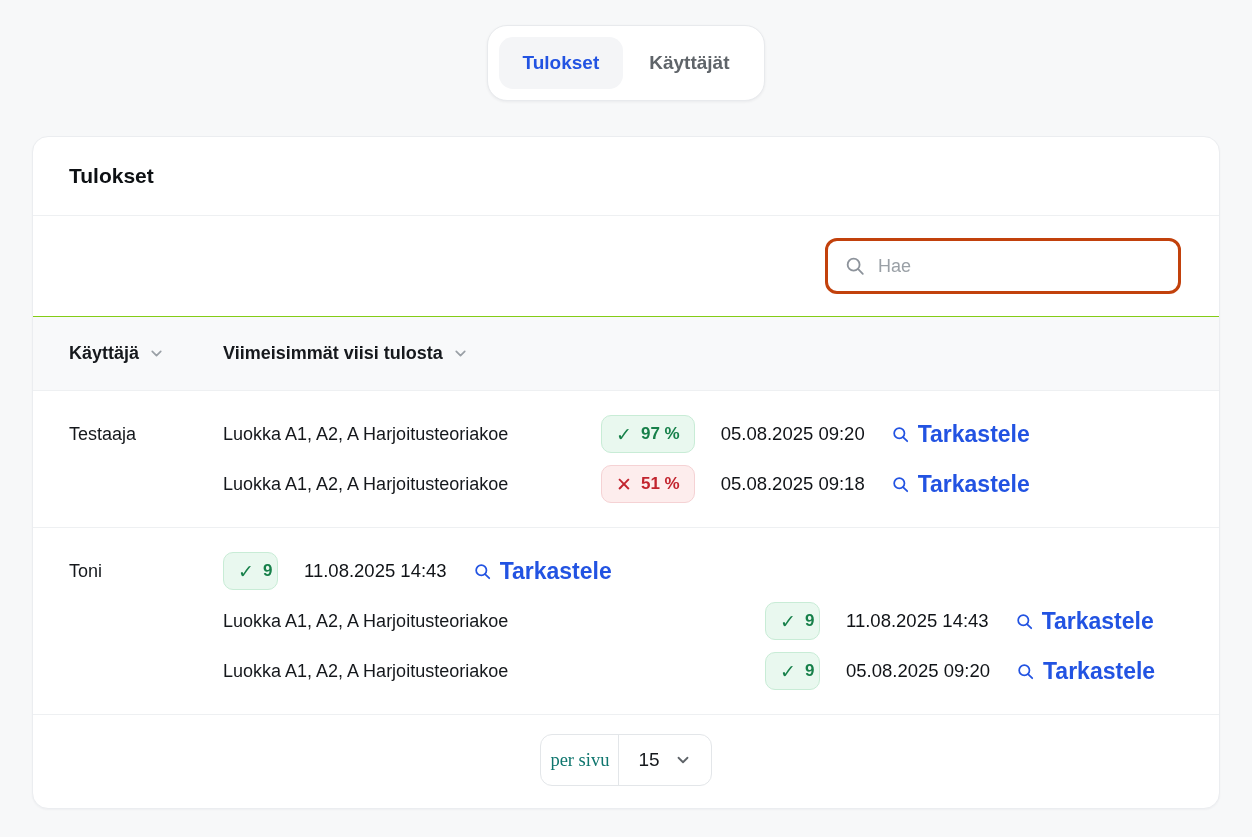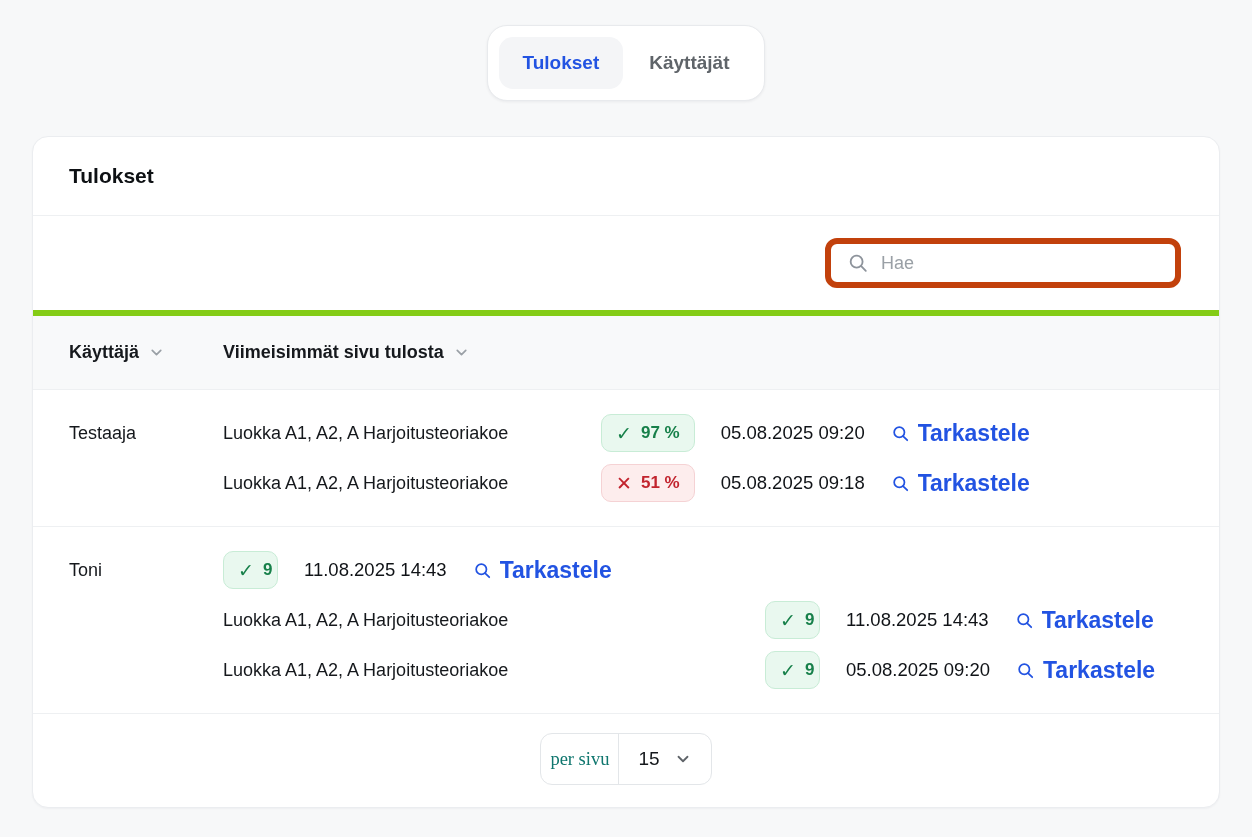--- a/index.html
+++ b/index.html
@@ -48,41 +48,41 @@
     box-shadow: 0 1px 2px rgba(16,24,40,0.04);
     overflow: hidden;
   }
   .card-header { padding: 27px 36px; border-bottom: 1px solid #eef0f2; }
   .card-title { font-size: 21px; font-weight: 700; color: #0e1114; }
 
   
   .search-row { padding: 22px 38px; display: flex; justify-content: flex-end; }
   .search-box {
     width: 356px;
-    height: 50px;
-    border: 6px solid #c2410c;
+    height: 56px;
+    border: 3px solid #c2410c;
     border-radius: 12px;
     display: flex;
     align-items: center;
     padding: 12px 16px;
     gap: 12px;
     background: #fff;
   }
   .search-box svg { flex: 0 0 auto; }
   .search-input {
     border: none; outline: none; flex: 1; height: 100%;
     font-size: 18px; color: #15181c; background: transparent;
     font-family: inherit;
   }
   .search-input::placeholder { color: #9aa0a6; }
 
   
   .table-head {
     background: #f8f9fa;
-    border-top: 6px solid #84cc16;
+    border-top: 1px solid #84cc16;
     border-bottom: 1px solid #eef0f2;
     padding: 26px 36px;
     display: flex;
     align-items: center;
   }
   .th { display: flex; align-items: center; gap: 9px; font-size: 18px; font-weight: 700; color: #16191d; cursor: pointer; }
   .th-user { width: 154px; }
   .chev { display: inline-flex; }
 
   
@@ -181,21 +181,21 @@
   <div class="table-head">
     <div class="th th-user">
       <span>Käyttäjä</span>
       <span class="chev">
         <svg width="17" height="17" viewBox="0 0 24 24" fill="none" stroke="#9aa0a6" stroke-width="2.4" stroke-linecap="round" stroke-linejoin="round">
             <polyline points="6 9 12 15 18 9"></polyline>
           </svg>
       </span>
     </div>
     <div class="th">
-      <span>Viimeisimmät sivu tulosta</span>
+      <span>Viimeisimmät viisi tulosta</span>
       <span class="chev">
         <svg width="17" height="17" viewBox="0 0 24 24" fill="none" stroke="#9aa0a6" stroke-width="2.4" stroke-linecap="round" stroke-linejoin="round">
             <polyline points="6 9 12 15 18 9"></polyline>
           </svg>
       </span>
     </div>
   </div>
 
   <div class="trow group-testaaja">
     <div class="user-cell">Testaaja</div>

